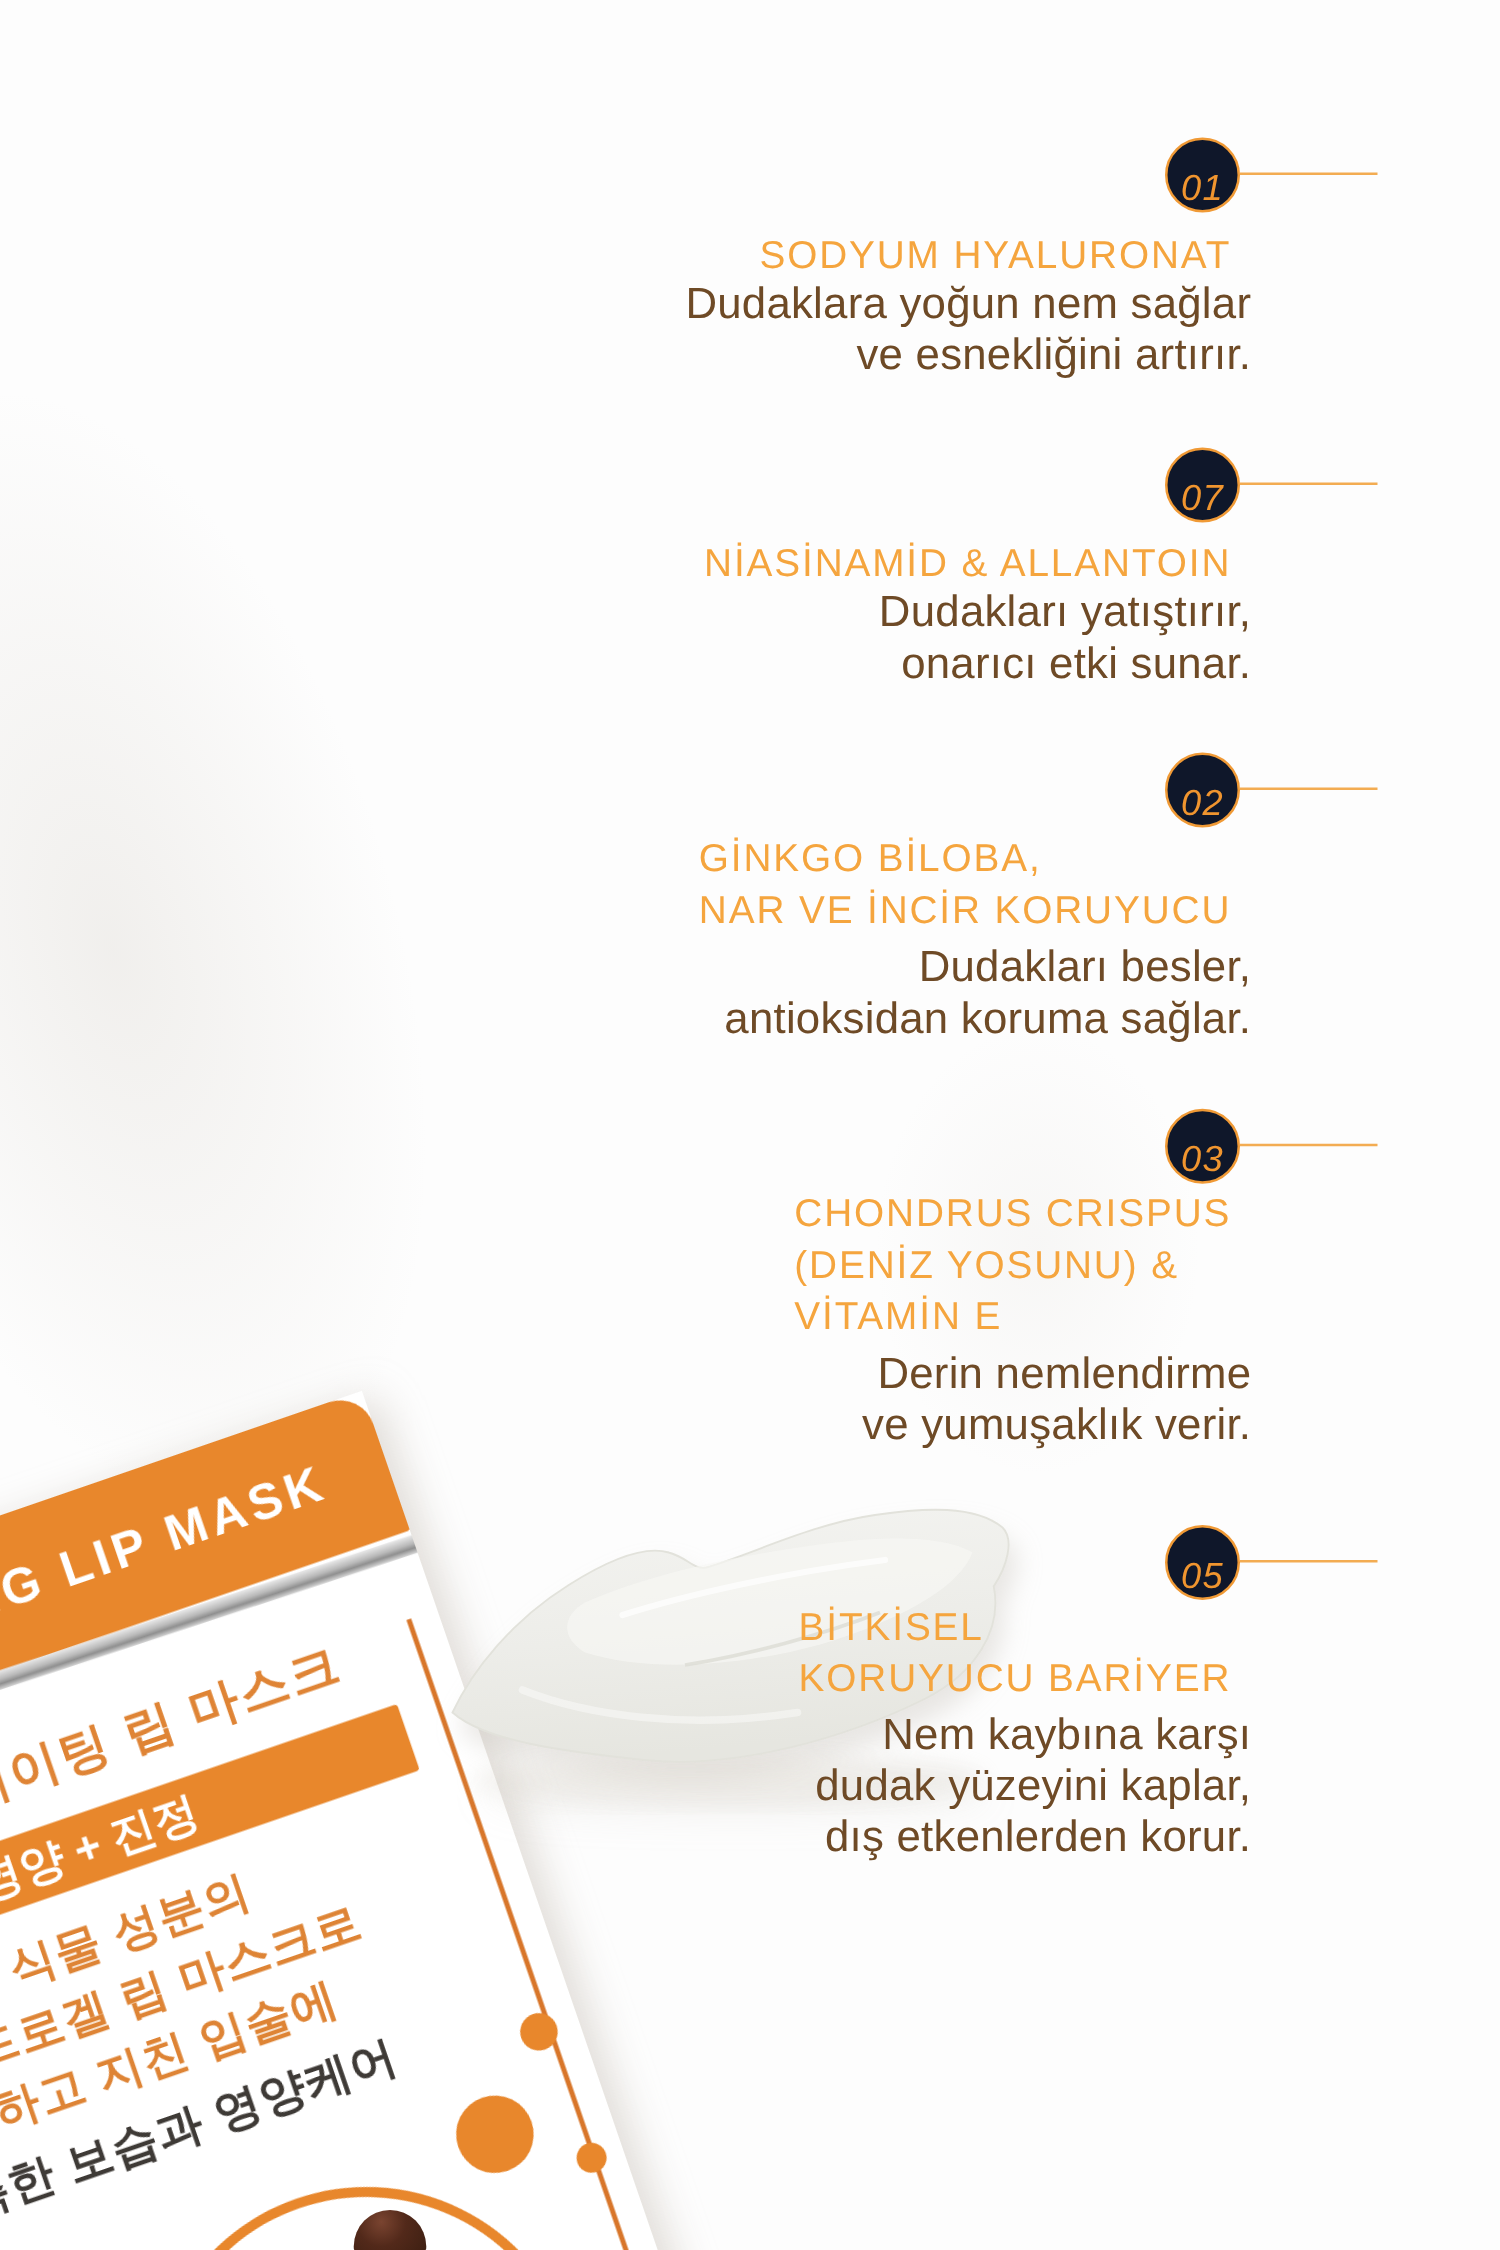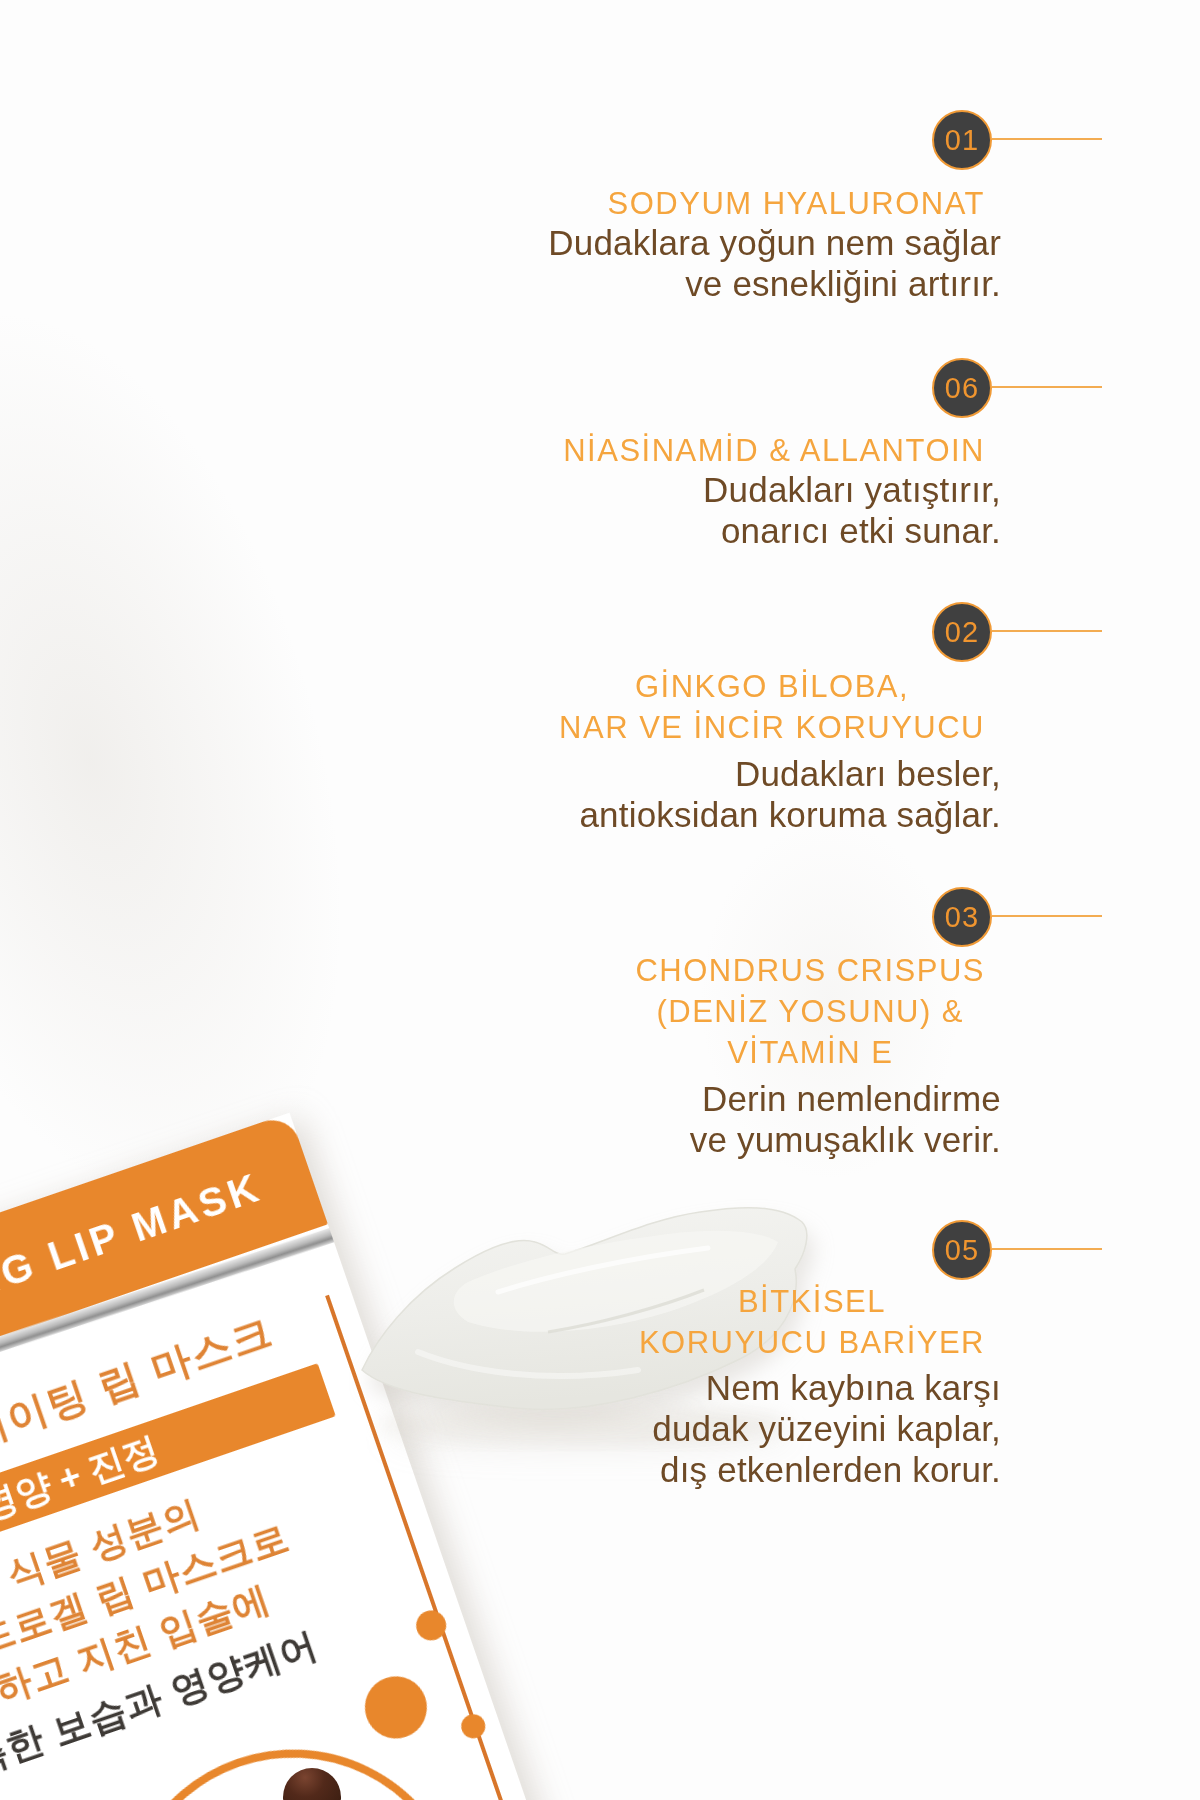--- a/index.html
+++ b/index.html
@@ -16,30 +16,30 @@
   }
   .bg-shadow-2{
     position:absolute; left:700px; top:820px; width:260px; height:360px;
     background:radial-gradient(closest-side, rgba(205,199,190,0.12), rgba(205,199,190,0));
   }
 
   
   .circle{
     position:absolute; left:932px; width:60px; height:60px; box-sizing:border-box;
     border:2px solid #F09A36; border-radius:50%;
-    background:#404040; color:#F0952F;
-    display:flex; align-items:center; justify-content:center;
-    font-size:29px; letter-spacing:1px; z-index:4;
+    background:#0f172a; color:#F0952F;
+    display:flex; align-items:flex-end; justify-content:center;
+    font-size:29px; letter-spacing:1px; z-index:4;font-style:italic;
   }
   .hline{
     position:absolute; left:992px; width:110px; height:2px;
     background:#F3AC52; z-index:3;
   }
   .heading{
-    position:absolute; right:215px; text-align:center; white-space:pre-line;
+    position:absolute; right:215px; text-align:left; white-space:pre-line;
     color:#F5A53E; font-size:31px; line-height:41px; letter-spacing:1.5px;
     z-index:4;
   }
   .body-text{
     position:absolute; right:199px; text-align:right; white-space:pre-line;
     color:#6E4A26; font-size:35px; line-height:41px; letter-spacing:0.2px;
     z-index:4;
   }
 
   
@@ -122,21 +122,21 @@
       <span>01</span>
     </div>
     <div class="hline" style="top:138px"></div>
     <div class="heading" style="top:183px">SODYUM HYALURONAT</div>
     <div class="body-text" style="top:222px">Dudaklara yoğun nem sağlar
 ve esnekliğini artırır.</div>
   </div>
 
   <div>
     <div class="circle" style="top:358px">
-      <span>06</span>
+      <span>07</span>
     </div>
     <div class="hline" style="top:386px"></div>
     <div class="heading" style="top:430px">NİASİNAMİD &amp; ALLANTOIN</div>
     <div class="body-text" style="top:469px">Dudakları yatıştırır,
 onarıcı etki sunar.</div>
   </div>
 
   <div>
     <div class="circle" style="top:602px">
       <span>02</span>

